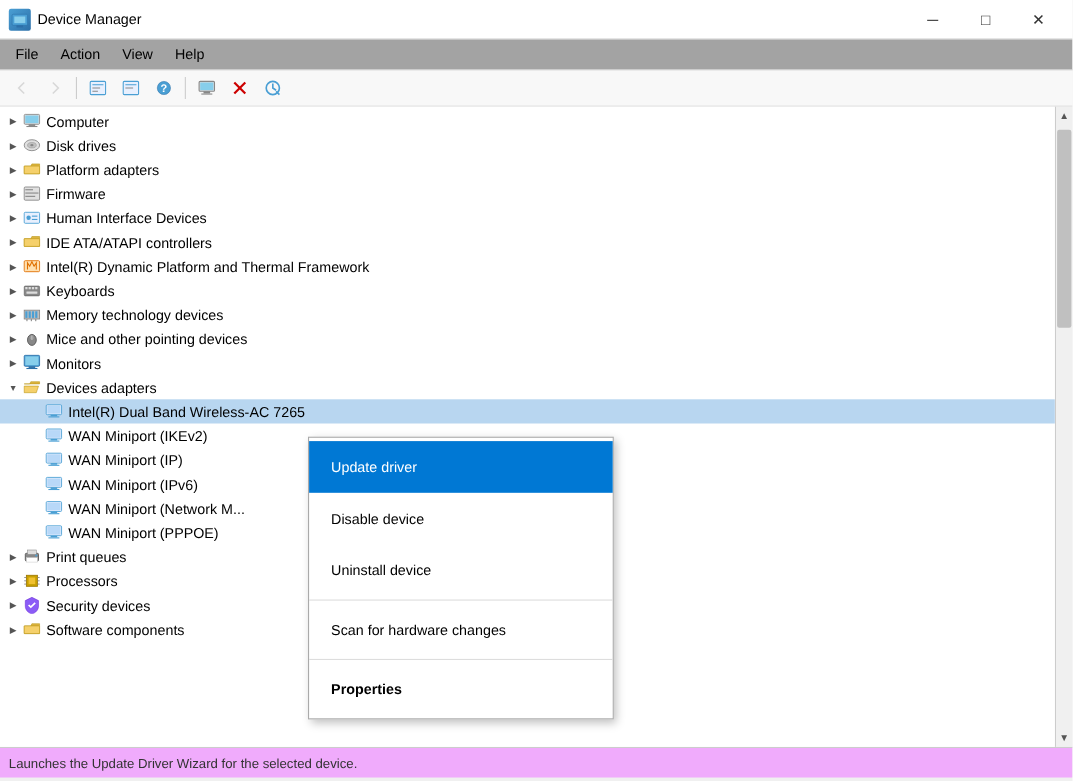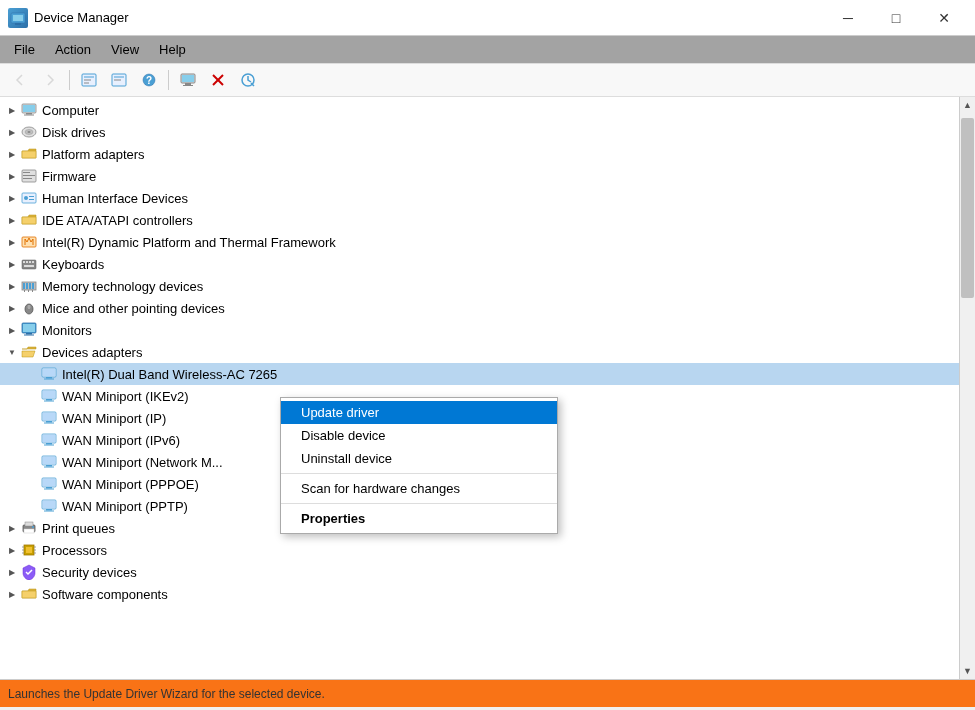--- a/index.html
+++ b/index.html
@@ -124,32 +124,32 @@
       top: 300px;
       left: 280px;
       width: 278px;
       background: #fff;
       border: 1px solid #aaa;
       box-shadow: 3px 3px 8px rgba(0,0,0,0.25);
       z-index: 100;
       padding: 3px 0;
     }
     .context-menu-item {
-      padding: 4px 20px;
+      padding: 16px 20px;
       cursor: pointer;
       font-size: 13px;
       color: #000;
     }
     .context-menu-item.active { background: #0078d4; color: white; }
     .context-menu-item.bold { font-weight: bold; }
     .context-menu-separator { height: 1px; background: #ddd; margin: 3px 0; }
 
     
     .status-bar {
-      background: #f97316;
+      background: #f0abfc;
       border-top: 1px solid #ccc;
       padding: 4px 8px;
       font-size: 12px;
       color: #333;
       height: 28px;
       display: flex;
       align-items: center;
     }
 
     
@@ -463,33 +463,20 @@
           <span style="width:16px;display:inline-block"></span>
           <span class="tree-icon">
             <svg class="svg-icon" viewBox="0 0 16 16">
               <rect x="1" y="2" width="14" height="9" rx="1" fill="#e8f0fe" stroke="#4a9fd4" stroke-width="0.8"></rect>
               <rect x="2" y="3" width="12" height="7" fill="#b8d8f8"></rect>
               <rect x="5" y="11" width="6" height="1.5" fill="#4a9fd4"></rect>
               <rect x="3" y="12.5" width="10" height="1" fill="#4a9fd4"></rect>
             </svg>
           </span>
           <span class="tree-label">WAN Miniport (PPPOE)</span>
-        </div>
-        <div class="tree-item">
-          <span style="width:24px;display:inline-block"></span>
-          <span style="width:16px;display:inline-block"></span>
-          <span class="tree-icon">
-            <svg class="svg-icon" viewBox="0 0 16 16">
-              <rect x="1" y="2" width="14" height="9" rx="1" fill="#e8f0fe" stroke="#4a9fd4" stroke-width="0.8"></rect>
-              <rect x="2" y="3" width="12" height="7" fill="#b8d8f8"></rect>
-              <rect x="5" y="11" width="6" height="1.5" fill="#4a9fd4"></rect>
-              <rect x="3" y="12.5" width="10" height="1" fill="#4a9fd4"></rect>
-            </svg>
-          </span>
-          <span class="tree-label">WAN Miniport (PPTP)</span>
         </div>
         <div class="tree-item">
           <span style="width:4px;display:inline-block"></span>
           <span class="tree-expand" style="font-size:8px;color:#555">▶</span>
           <span class="tree-icon">
             <svg class="svg-icon" viewBox="0 0 16 16">
               <rect x="2" y="5" width="12" height="7" rx="1" fill="#888" stroke="#555" stroke-width="0.8"></rect>
               <rect x="4" y="2" width="8" height="4" fill="#ddd" stroke="#888" stroke-width="0.5"></rect>
               <rect x="3" y="9" width="10" height="4" fill="#fff" stroke="#ccc" stroke-width="0.5"></rect>
               <circle cx="12" cy="7" r="1" fill="#4a9fd4"></circle>

